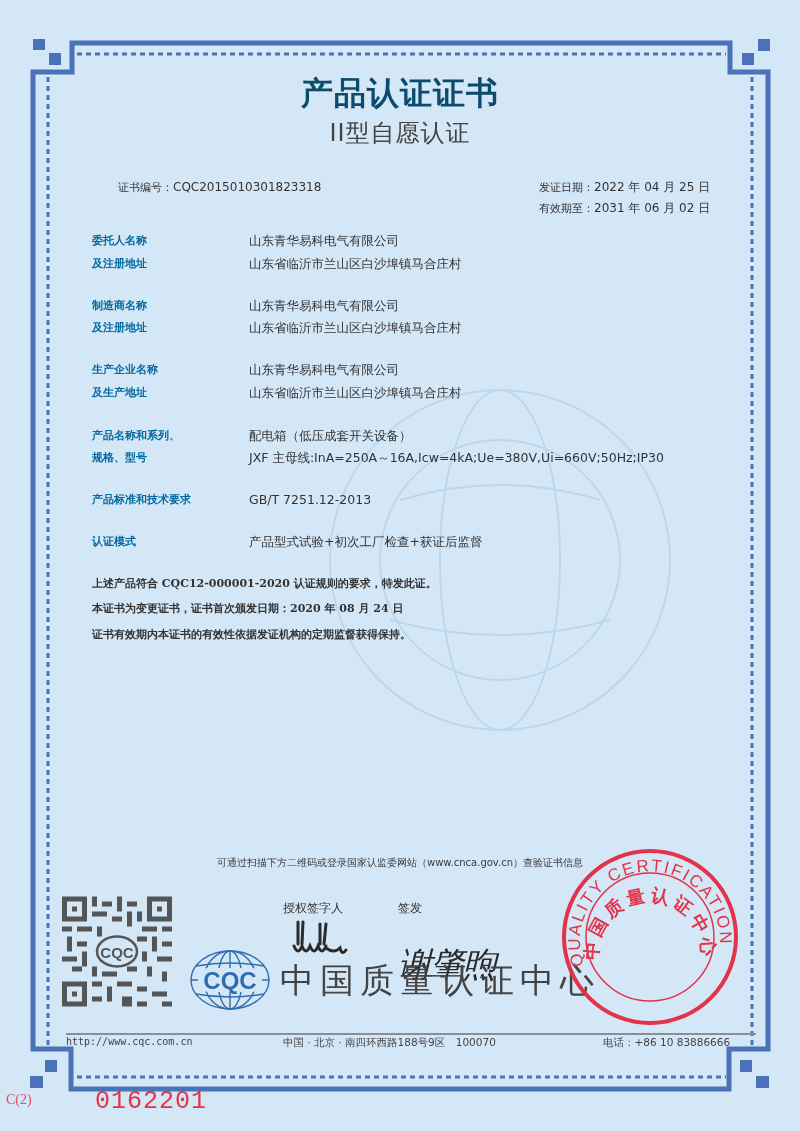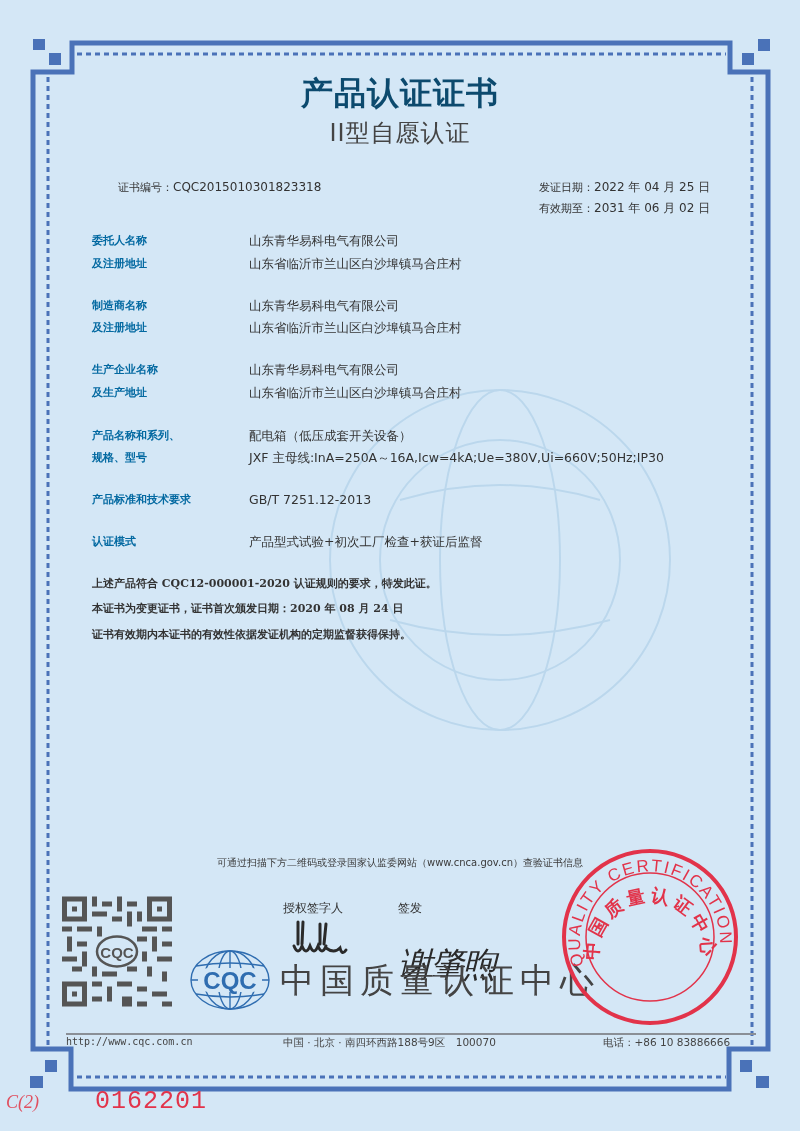--- a/index.html
+++ b/index.html
@@ -33,21 +33,21 @@
   .qr { left: 62px; top: 895px; width: 110px; height: 113px; }
   .sign-label { font-size: 12px; color: #333; }
   .org-name { left: 280px; top: 958px; font-size: 34px; color: #444; letter-spacing: 6px; white-space: nowrap; }
 
   .hr { left: 66px; top: 1033px; width: 690px; height: 2px; background: #8a8f96; }
   .footer { top: 1036px; font-size: 10.5px; color: #444; white-space: nowrap; }
   .footer-url { left: 66px; font-family: "DejaVu Sans Mono", "Liberation Mono", monospace; font-size: 10px; }
   .footer-addr { left: 283px; }
   .footer-phone { left: 603px; }
 
-  .serial-prefix { left: 6px; top: 1092px; font-family: "Liberation Serif", serif; font-size: 18px; color: #e05060; font-style: italic; }
+  .serial-prefix { left: 6px; top: 1092px; font-family: "Liberation Serif", serif; font-size: 14px; color: #e05060; }
   .serial-no { left: 95px; top: 1087px; font-family: "Liberation Mono", "DejaVu Sans Mono", monospace; font-size: 25px; color: #e2334a; letter-spacing: 1px; text-align: center; }
 </style>
 </head>
 <body>
 
 <svg class="frame" width="800" height="1131">
   <g fill="none" stroke="#4a72b8">
 
     <path d="M72 72 L72 43 L730 43 L730 72 L768 72 L768 1049 L729 1049 L729 1089 L71 1089 L71 1049 L33 1049 L33 72 Z" stroke-width="5"></path>
 

